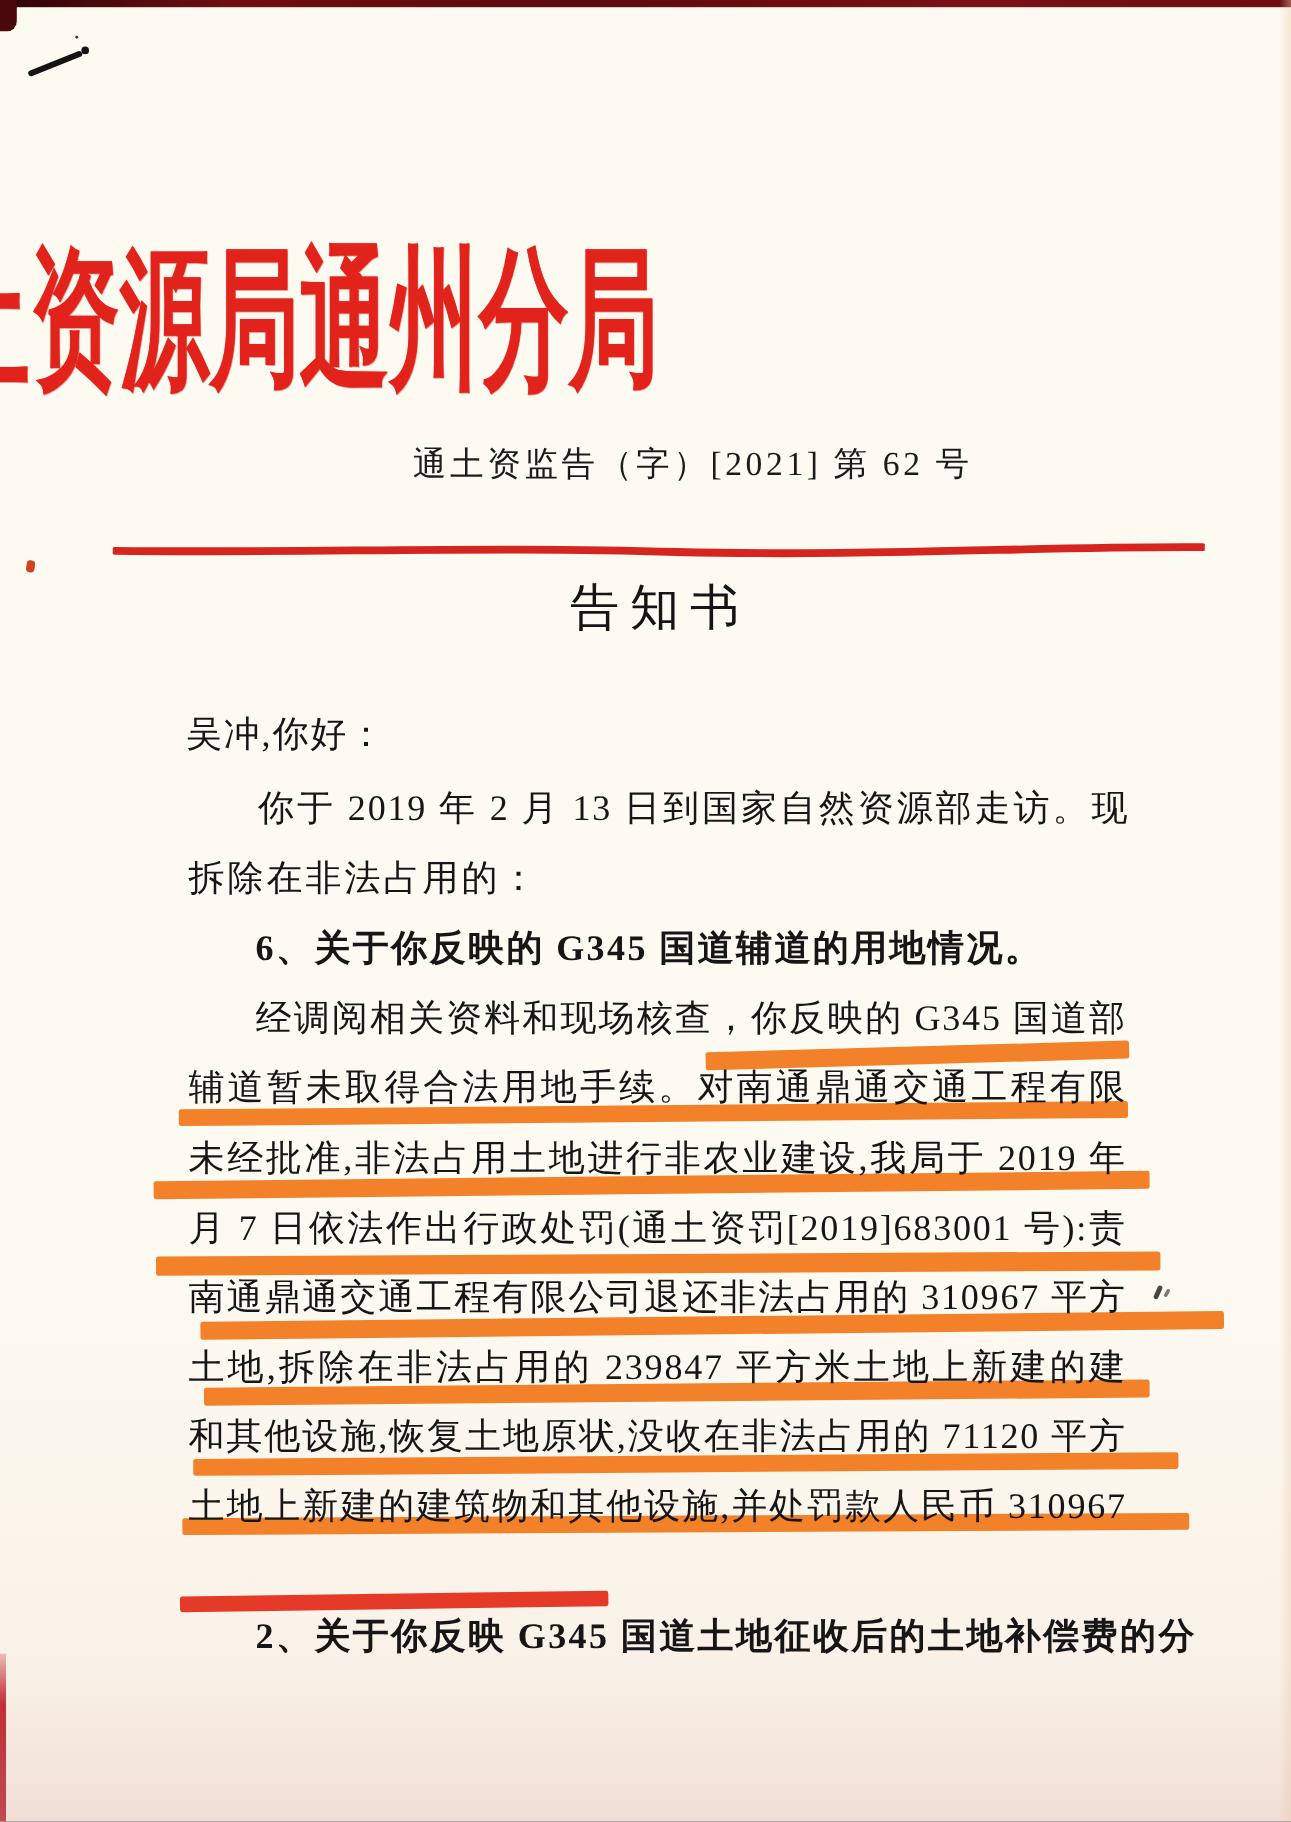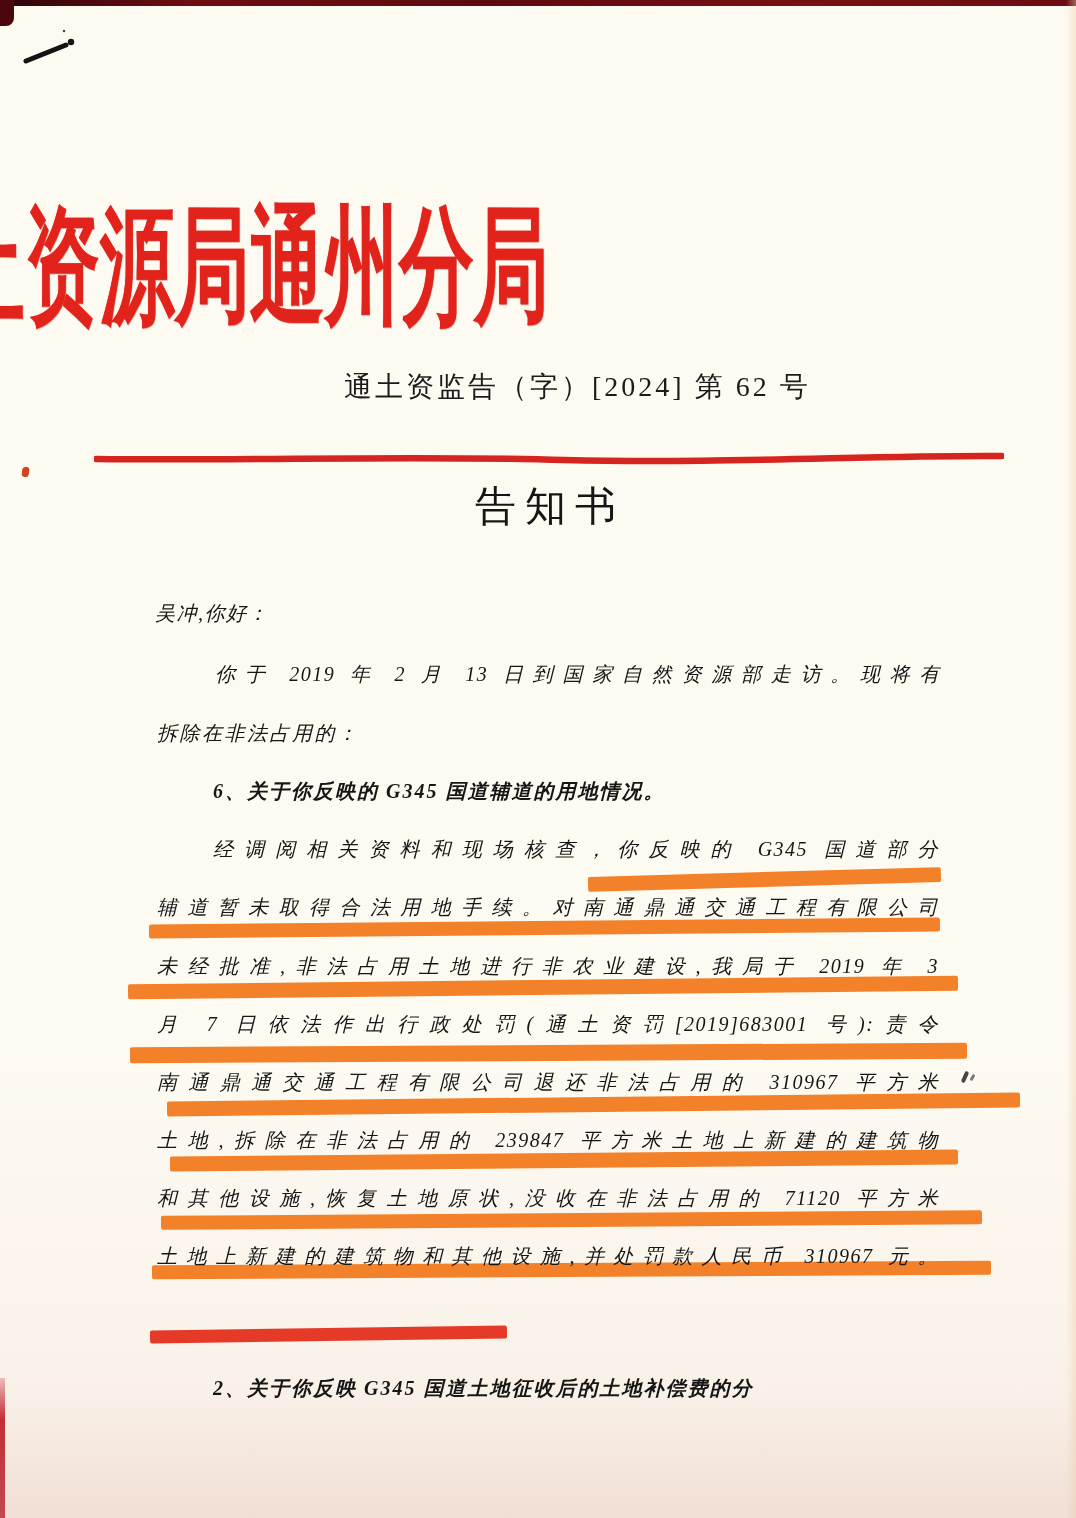--- a/index.html
+++ b/index.html
@@ -40,22 +40,22 @@
     font-size:28px;letter-spacing:3px;color:#1b1b1b;white-space:nowrap;
   }
   .red-rule{position:absolute;left:94px;top:451px;width:910px;height:14px;}
 
   .doc-title{
     position:absolute;left:12px;top:479px;width:1076px;text-align:center;
     font-size:41px;letter-spacing:9px;color:#151515;font-weight:500;
   }
 
   
-  .bl{position:absolute;font-size:20px;line-height:40px;letter-spacing:1.5px;
-      white-space:nowrap;z-index:3;font-style:italic;}
+  .bl{position:absolute;font-size:30px;line-height:40px;letter-spacing:1.5px;
+      white-space:nowrap;z-index:3;}
   .just{white-space:normal;text-align:justify;text-align-last:justify;text-justify:inter-character;overflow:hidden;height:40px;}
   .bold{font-weight:bold;letter-spacing:2px;}
 
   
   .hl{position:absolute;z-index:1;border-radius:2px;background:#f28129;}
   .hl-red{position:absolute;z-index:1;border-radius:2px;background:#e63a28;}
 
   
   .pen{position:absolute;left:18px;top:28px;z-index:4;}
   .red-dot{position:absolute;left:22px;top:467px;width:7px;height:10px;background:#cf441e;border-radius:3px;transform:rotate(8deg);}
@@ -76,21 +76,21 @@
   <svg class="pen" width="70" height="44" viewBox="0 0 70 44">
     <line x1="8" y1="33" x2="48" y2="17" stroke="#141414" stroke-width="5" stroke-linecap="round"></line>
     <circle cx="53" cy="14" r="3.2" fill="#141414"></circle>
     <circle cx="46" cy="3" r="1.2" fill="#3a3a3a"></circle>
   </svg>
 
   <div class="agency">
     <span>南通市国土资源局通州分局</span>
   </div>
 
-  <div class="doc-no">通土资监告（字）[2024] 第 62 号</div>
+  <div class="doc-no">通土资监告（字）[2021] 第 62 号</div>
 
   <svg class="red-rule" viewBox="0 0 910 14" preserveAspectRatio="none">
     <path d="M2,8 C160,10 320,4 470,9 C630,13 780,4 908,5" fill="none" stroke="#d6241f" stroke-width="6.5" stroke-linecap="round"></path>
   </svg>
 
   <div class="red-dot"></div>
 
   <div class="doc-title">告知书</div>
 
   <div class="hl" style="left:588px;top:872px;width:353px;height:15px;transform:rotate(-1.6deg);"></div>
@@ -112,15 +112,15 @@
   <div class="bl" style="left:157px;top:713px;letter-spacing:2.5px;">拆除在非法占用的：</div>
   <div class="bl bold" style="left:213px;top:771px;">6、关于你反映的 G345 国道辅道的用地情况。</div>
   <div class="bl just" style="left:213px;top:829px;width:726px;">经调阅相关资料和现场核查，你反映的 G345 国道部分</div>
   <div class="bl just" style="left:157px;top:887px;width:782px;">辅道暂未取得合法用地手续。对南通鼎通交通工程有限公司</div>
   <div class="bl just" style="left:157px;top:946px;width:782px;">未经批准,非法占用土地进行非农业建设,我局于 2019 年 3</div>
   <div class="bl just" style="left:157px;top:1004px;width:782px;">月 7 日依法作出行政处罚(通土资罚[2019]683001 号):责令</div>
   <div class="bl just" style="left:157px;top:1062px;width:782px;">南通鼎通交通工程有限公司退还非法占用的 310967 平方米</div>
   <div class="bl just" style="left:157px;top:1120px;width:782px;">土地,拆除在非法占用的 239847 平方米土地上新建的建筑物</div>
   <div class="bl just" style="left:157px;top:1178px;width:782px;">和其他设施,恢复土地原状,没收在非法占用的 71120 平方米</div>
   <div class="bl just" style="left:157px;top:1236px;width:782px;">土地上新建的建筑物和其他设施,并处罚款人民币 310967 元。</div>
-  <div class="bl bold" style="left:213px;top:1344px;margin-top:24px;">2、关于你反映 G345 国道土地征收后的土地补偿费的分</div>
+  <div class="bl bold" style="left:213px;top:1344px;">2、关于你反映 G345 国道土地征收后的土地补偿费的分</div>
 
 </div>
 
 </body></html>

